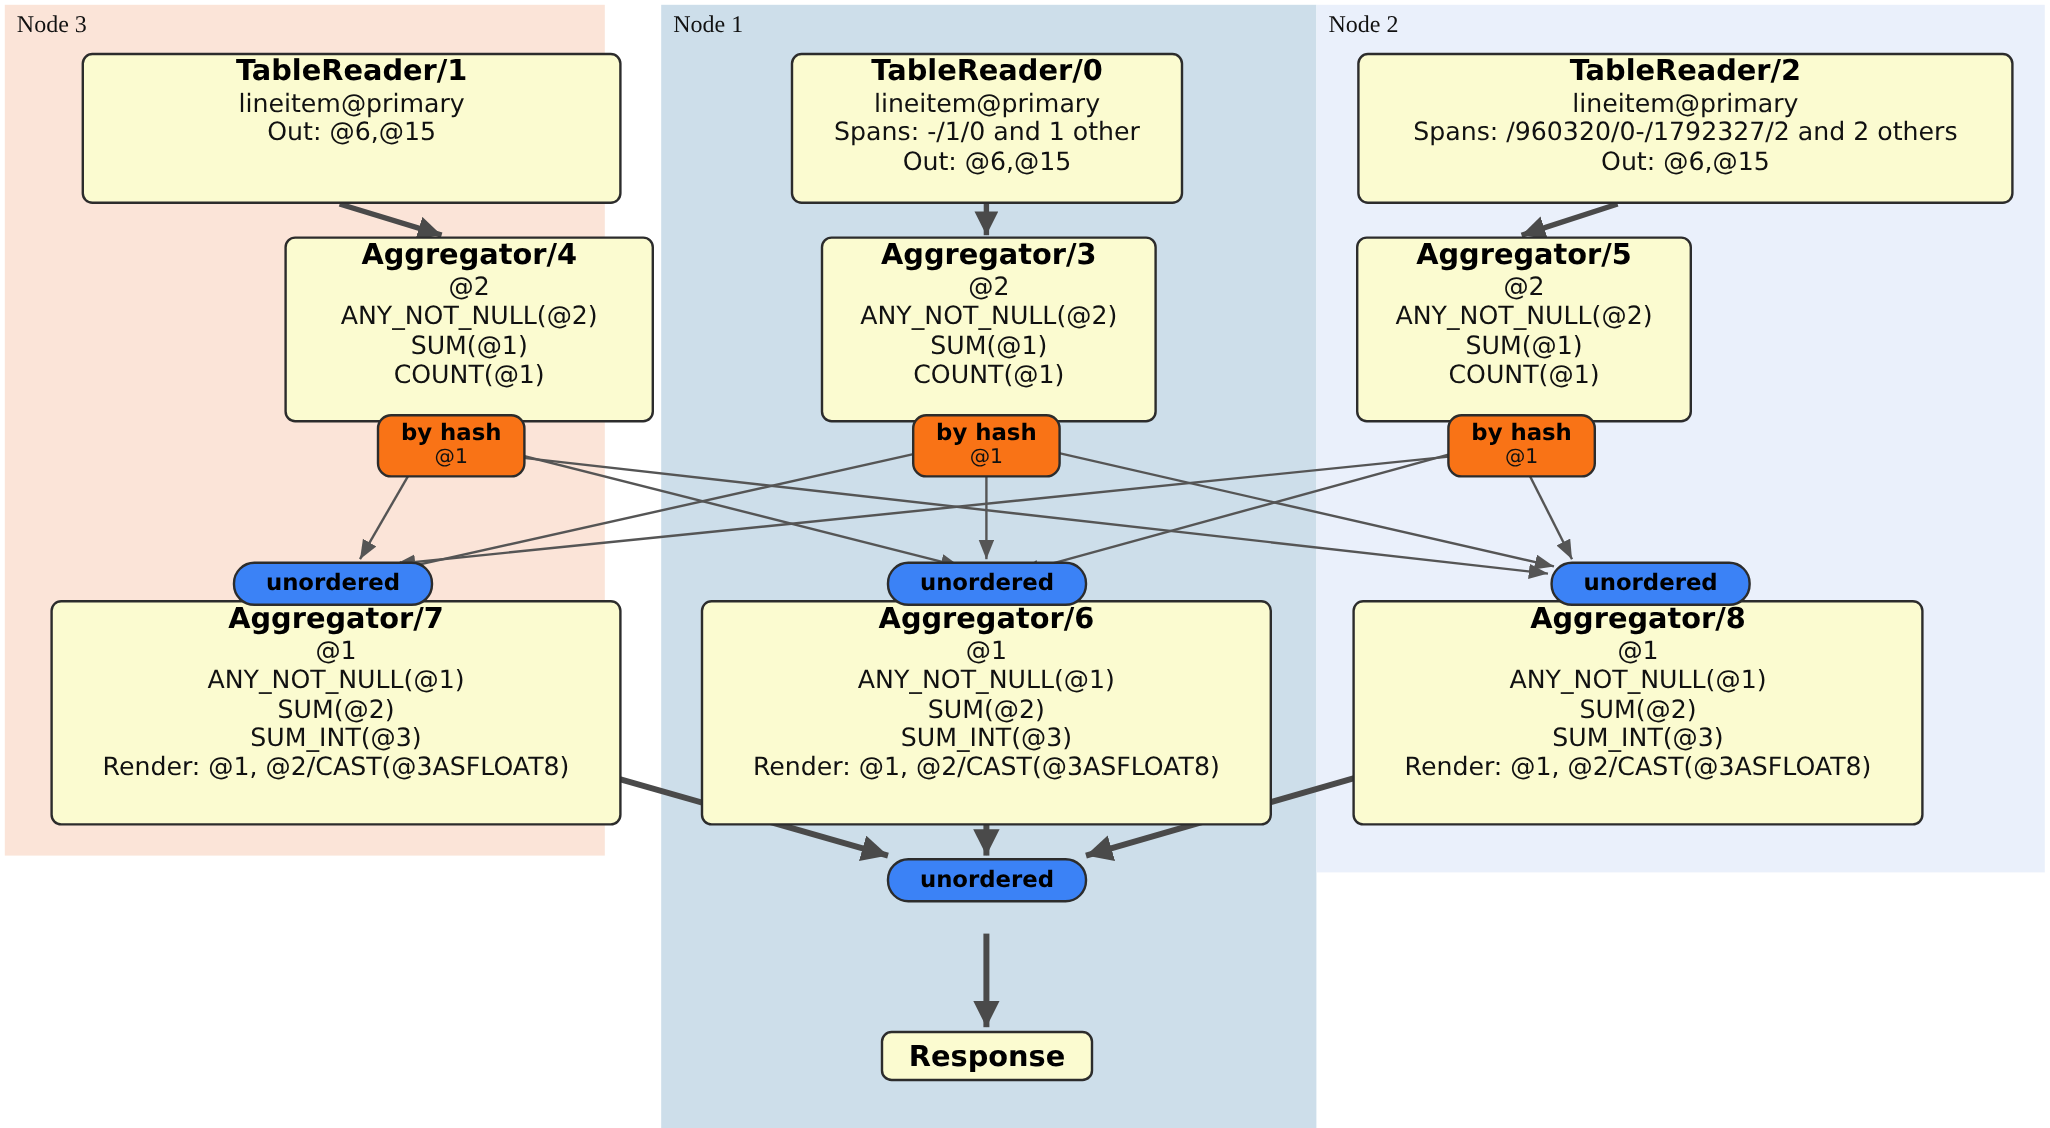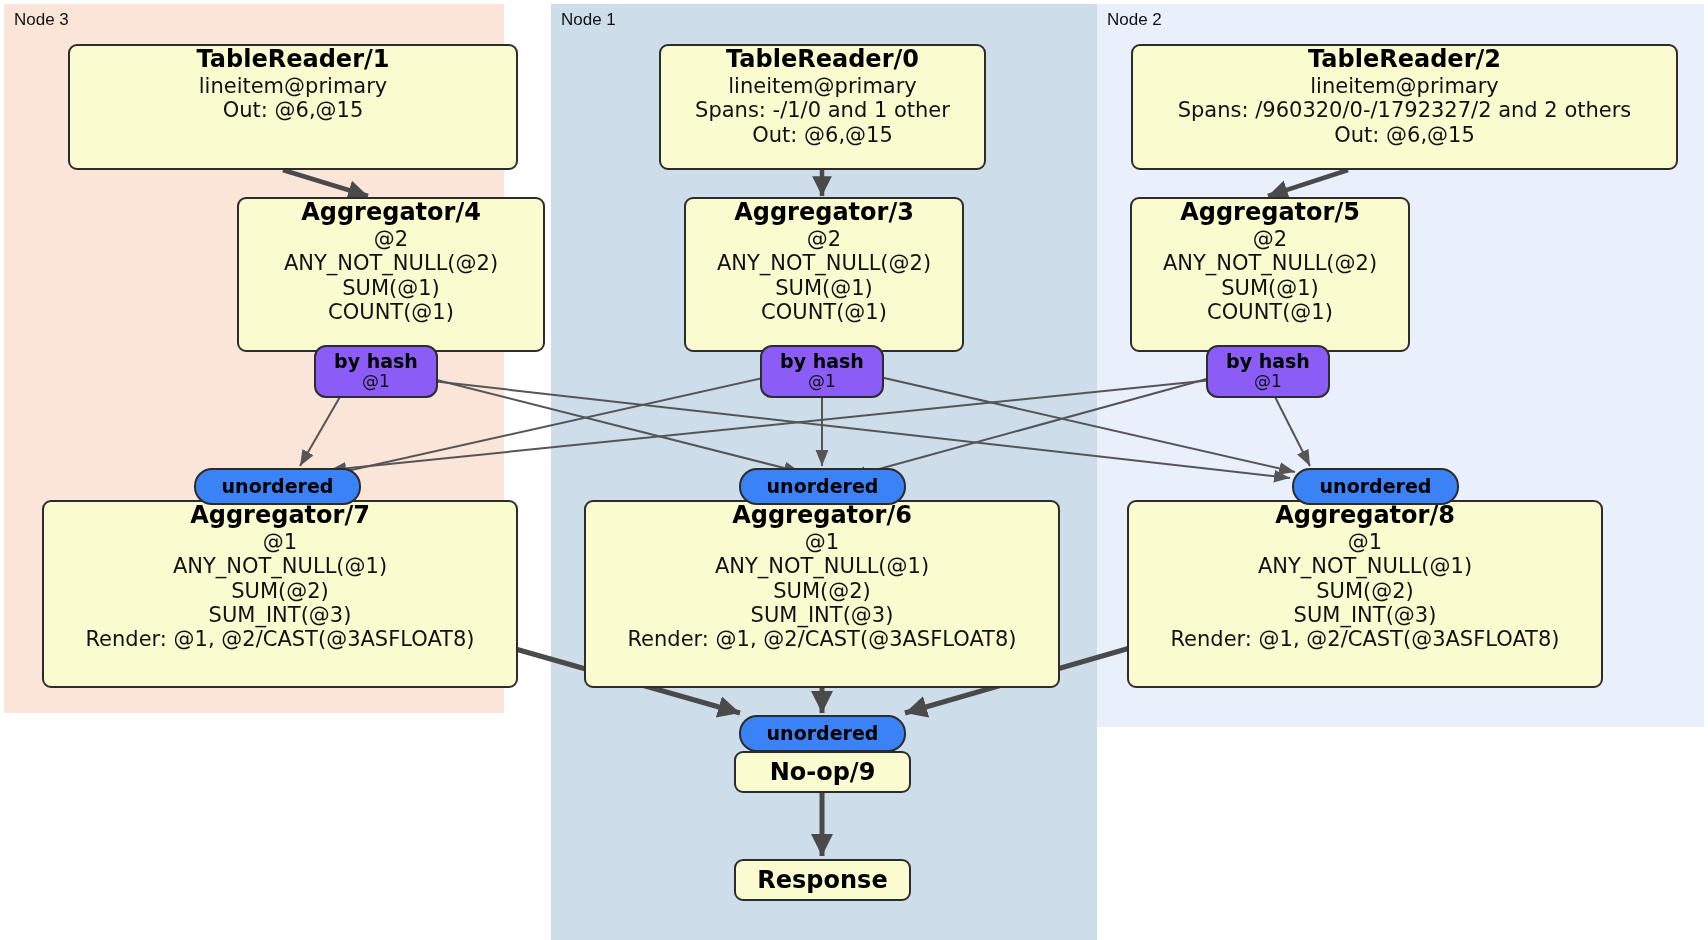--- a/index.html
+++ b/index.html
@@ -1,31 +1,31 @@
 <!DOCTYPE html>
 <html><head>
 <meta charset="utf-8">
 <style>
   html,body{margin:0;padding:0;background:#ffffff;}
   body{font-family:"DejaVu Sans","Liberation Sans",sans-serif;}
   #stage{position:relative;width:1708px;height:940px;background:#ffffff;overflow:hidden;}
 
   .node-panel{position:absolute;box-sizing:border-box;}
-  .panel-label{position:absolute;left:10px;top:6px;font-size:17px;color:#111;
-    font-family:Liberation Sans, sans-serif;white-space:nowrap;text-align:center;}
+  .panel-label{position:absolute;left:10px;top:6px;font-size:20px;color:#111;
+    font-family:Liberation Serif, serif;white-space:nowrap;text-align:center;}
 
   .proc{position:absolute;box-sizing:border-box;background:#fbfbd0;border:2px solid #2c2c2c;
     border-radius:9px;text-align:center;z-index:5;
     display:flex;flex-direction:column;align-items:center;}
   .proc .ttl{font-weight:bold;font-size:24px;color:#000;line-height:1.12;margin-bottom:1px;}
   .proc .ln{font-size:21px;color:#111;line-height:1.16;white-space:nowrap;}
 
   .badge{position:absolute;box-sizing:border-box;border:2px solid #2c2c2c;text-align:center;
     display:flex;flex-direction:column;justify-content:center;align-items:center;}
-  .badge.hash{background:#8b5cf6;border-radius:12px;z-index:9;}
+  .badge.hash{background:#f97316;border-radius:12px;z-index:9;}
   .badge.hash .bt{font-weight:bold;font-size:19px;color:#000;line-height:1.05;}
   .badge.hash .bs{font-size:17px;color:#111;line-height:1.1;}
   .badge.unord{background:#3b82f6;border-radius:18px;z-index:9;}
   .badge.unord .bt{font-weight:bold;font-size:19px;color:#000;line-height:1;}
 
   .small-proc{position:absolute;box-sizing:border-box;background:#fbfbd0;border:2px solid #2c2c2c;
     border-radius:9px;display:flex;justify-content:center;align-items:center;z-index:5;}
   .small-proc .ttl{font-weight:bold;font-size:24px;color:#000;}
 
   svg.wires{position:absolute;left:0;top:0;width:1708px;height:940px;z-index:3;pointer-events:none;}
@@ -181,21 +181,18 @@
     <div class="ln">ANY_NOT_NULL(@1)</div>
     <div class="ln">SUM(@2)</div>
     <div class="ln">SUM_INT(@3)</div>
     <div class="ln">Render: @1, @2/CAST(@3ASFLOAT8)</div>
   </div>
 
   <div class="badge unord" style="left:739px;top:715px;width:167px;height:37px;">
     <span class="bt">unordered</span>
   </div>
 
-  <div class="small-proc" style="left:734px;top:751px;width:177px;height:42px;">
-    <span class="ttl">No-op/9</span>
-  </div>
 
   <div class="small-proc" style="left:734px;top:859px;width:177px;height:42px;">
     <span class="ttl">Response</span>
   </div>
 
 </div>
 
 </body></html>

